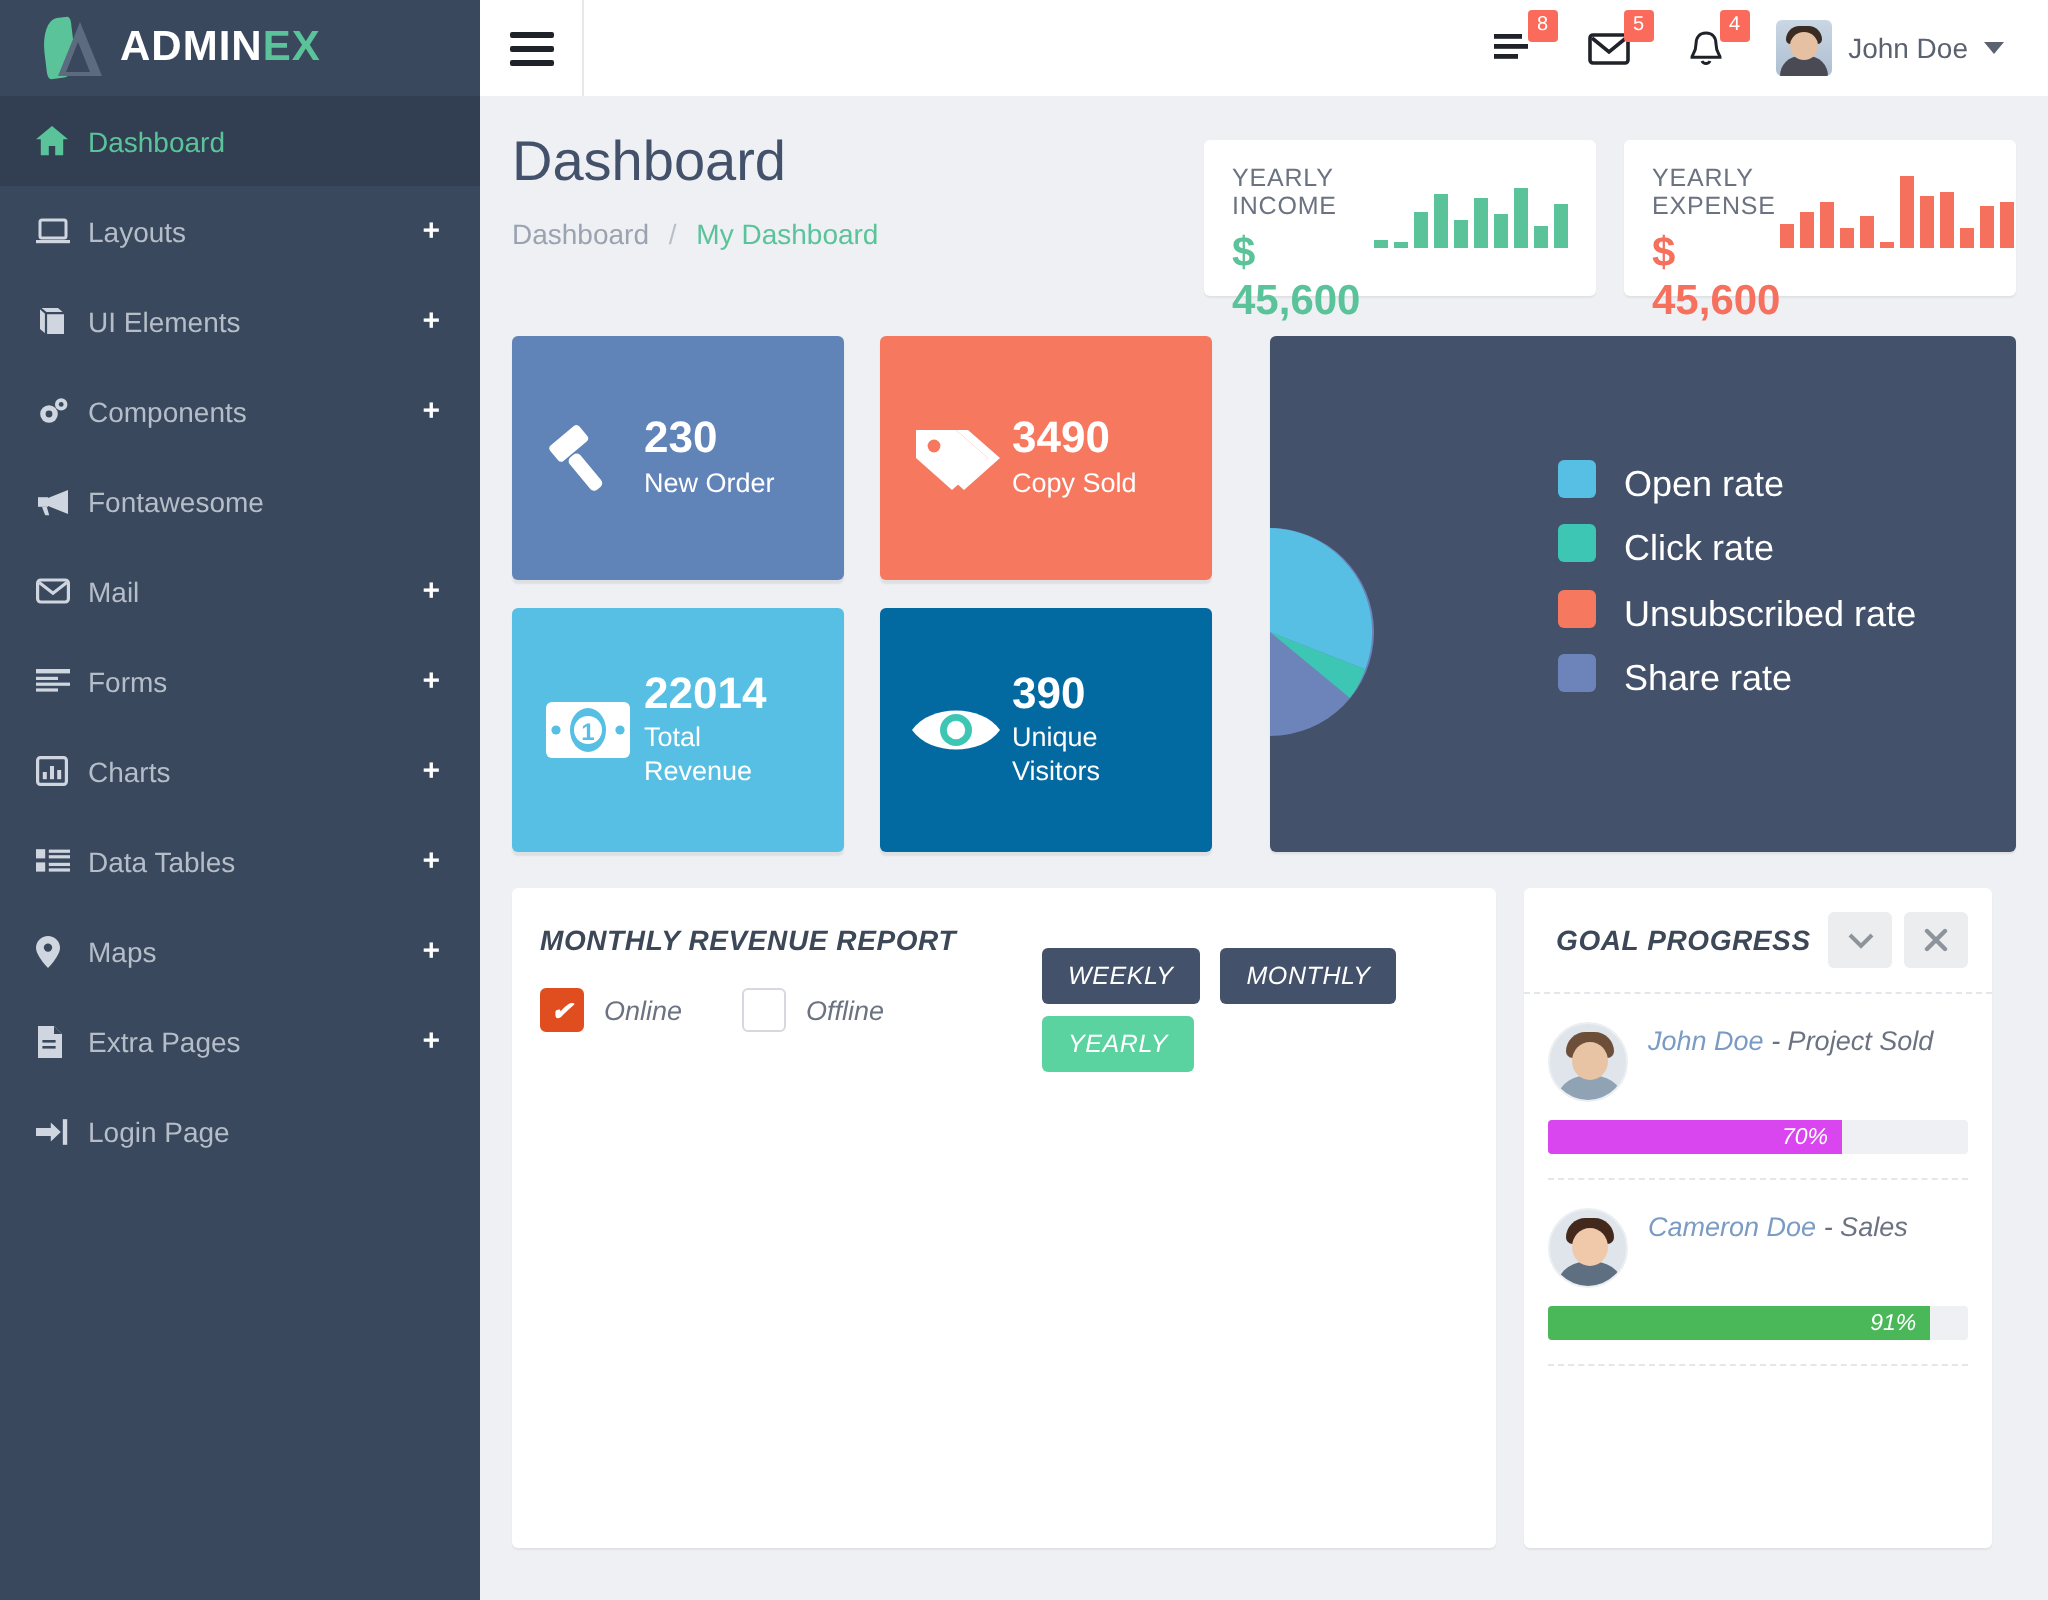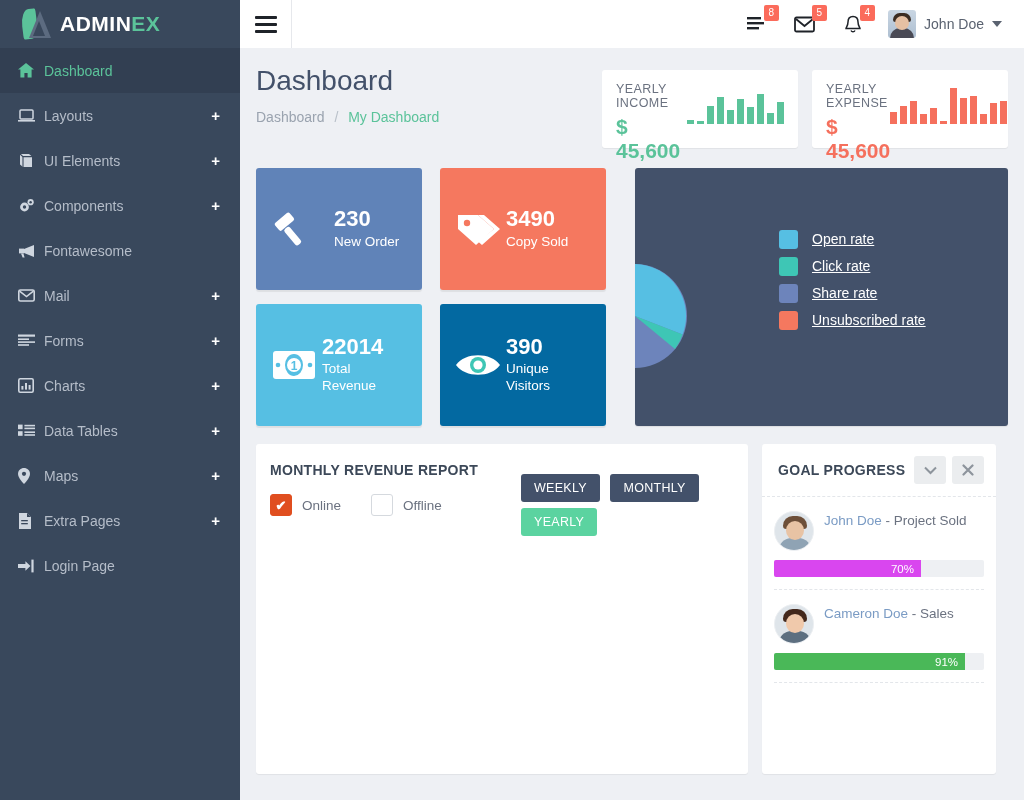--- a/index.html
+++ b/index.html
@@ -117,40 +117,40 @@
   .tiles { width: 365px; display: flex; flex-wrap: wrap; gap: 14px 18px; }
   .tile {
     width: 166px; height: 122px; border-radius: 3px; color: #fff;
     display: flex; align-items: center; padding: 0 10px;
     box-shadow: 0 2px 1px rgba(0,0,0,.07);
   }
   .tile .tico { width: 56px; flex: 0 0 56px; display:flex; align-items:center; justify-content:center; }
   .tile .ttxt { }
   .tile .tnum { font-size: 22px; font-weight: bold; line-height: 1.1; }
   .tile .tlbl { font-size: 13.5px; line-height: 1.25; margin-top: 2px; }
-  .tile.blue { background: #6083b8; gap: 12px; }
+  .tile.blue { background: #6083b8; }
   .tile.red  { background: #f5785f; }
   .tile.cyan { background: #56bfe3; }
   .tile.teal { background: #0369a1; }
   .tile.blue .tico, .tile.red .tico { align-self: center; }
 
   
   .donut-panel {
     flex: 1; height: 258px; background: #43516a; border-radius: 3px;
     position: relative; overflow: hidden;
     box-shadow: 0 1px 1px rgba(0,0,0,.08);
   }
   .donut-clip { position: absolute; left: -56px; top: 92px; width: 112px; height: 112px; }
   .legend { position: absolute; right: 14px; top: 62px; width: 215px; }
   .legend-row { display: flex; align-items: flex-start; margin-bottom: 8px; }
   .legend-row .sw { width: 19px; height: 19px; border-radius: 3px; flex: 0 0 19px; margin-right: 14px; }
-  .legend-row .lt { color: #fff; font-size: 14px; line-height: 1.35; text-decoration: underline; }
+  .legend-row .lt { color: #fff; font-size: 18px; line-height: 1.35; }
 
   
-  .lower { display: flex; gap: 14px; margin-top: 18px; }
+  .lower { display: flex; gap: 14px; margin-top: 18px; font-style: italic; }
   .panel { background: #fff; border-radius: 3px; box-shadow: 0 1px 1px rgba(0,0,0,.06); }
   .revenue { width: 492px; height: 330px; padding: 18px 16px 0 14px; position: relative; }
   .rev-title { font-size: 14px; font-weight: bold; color: #3c4858; letter-spacing: .3px; }
   .rev-checks { display: flex; align-items: center; gap: 30px; margin-top: 16px; }
   .chk { display: flex; align-items: center; gap: 10px; cursor: pointer; }
   .chk .box {
     width: 22px; height: 22px; border-radius: 3px; border: 1px solid #d5d9de; background: #fff;
     display:flex; align-items:center; justify-content:center;
   }
   .chk.on .box { background: #e04e1f; border-color: #e04e1f; color: #fff; font-size: 13px; font-weight: bold; }
@@ -517,26 +517,26 @@
           <div class="legend" id="legend">
               <div class="legend-row">
                 <span class="sw" style="background:#56bfe3"></span>
                 <span class="lt">Open rate</span>
               </div>
               <div class="legend-row">
                 <span class="sw" style="background:#3ec6b5"></span>
                 <span class="lt">Click rate</span>
               </div>
               <div class="legend-row">
+                <span class="sw" style="background:#f5785f"></span>
+                <span class="lt">Unsubscribed rate</span>
+              </div>
+              <div class="legend-row">
                 <span class="sw" style="background:#6d84bb"></span>
                 <span class="lt">Share rate</span>
-              </div>
-              <div class="legend-row">
-                <span class="sw" style="background:#f5785f"></span>
-                <span class="lt">Unsubscribed rate</span>
               </div>
             </div>
         </div>
       </div>
 
       <div class="lower">
 
         <section class="panel revenue">
           <div class="rev-title">MONTHLY REVENUE REPORT</div>
           <div class="rev-checks">

